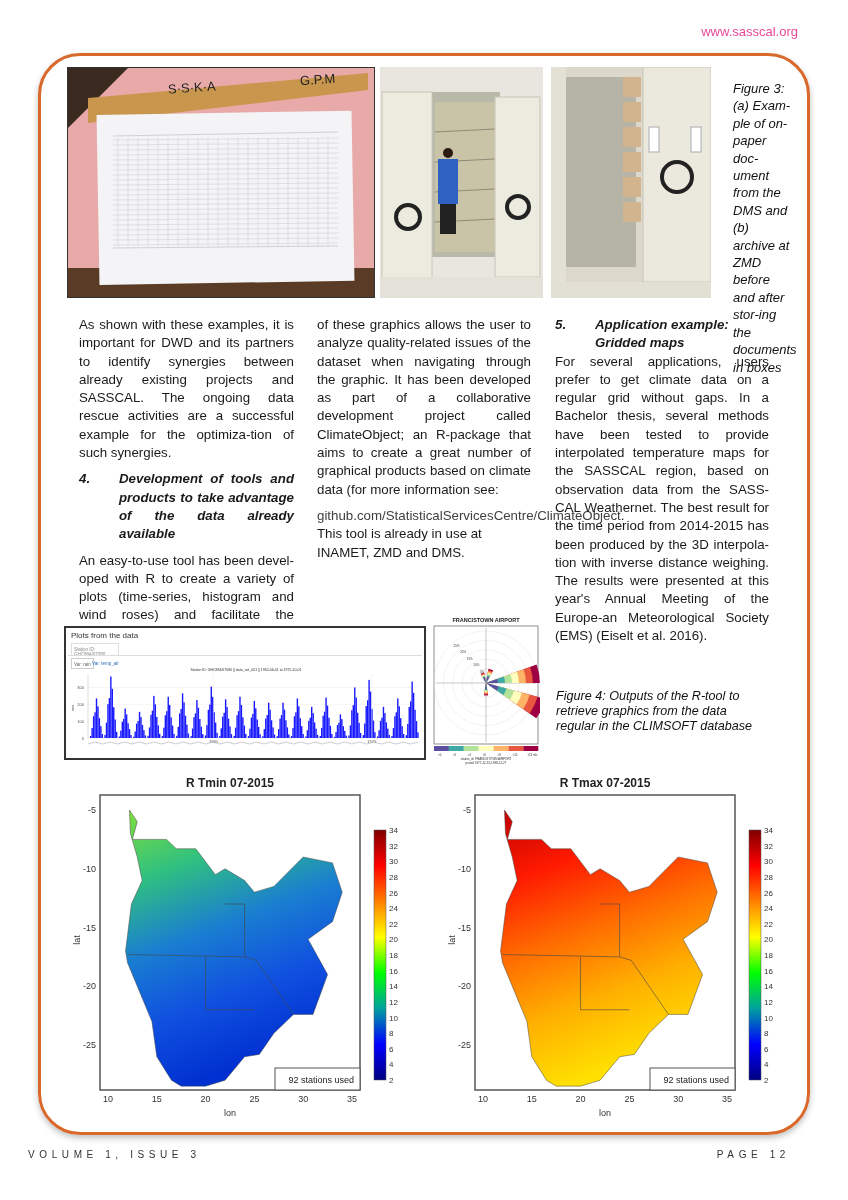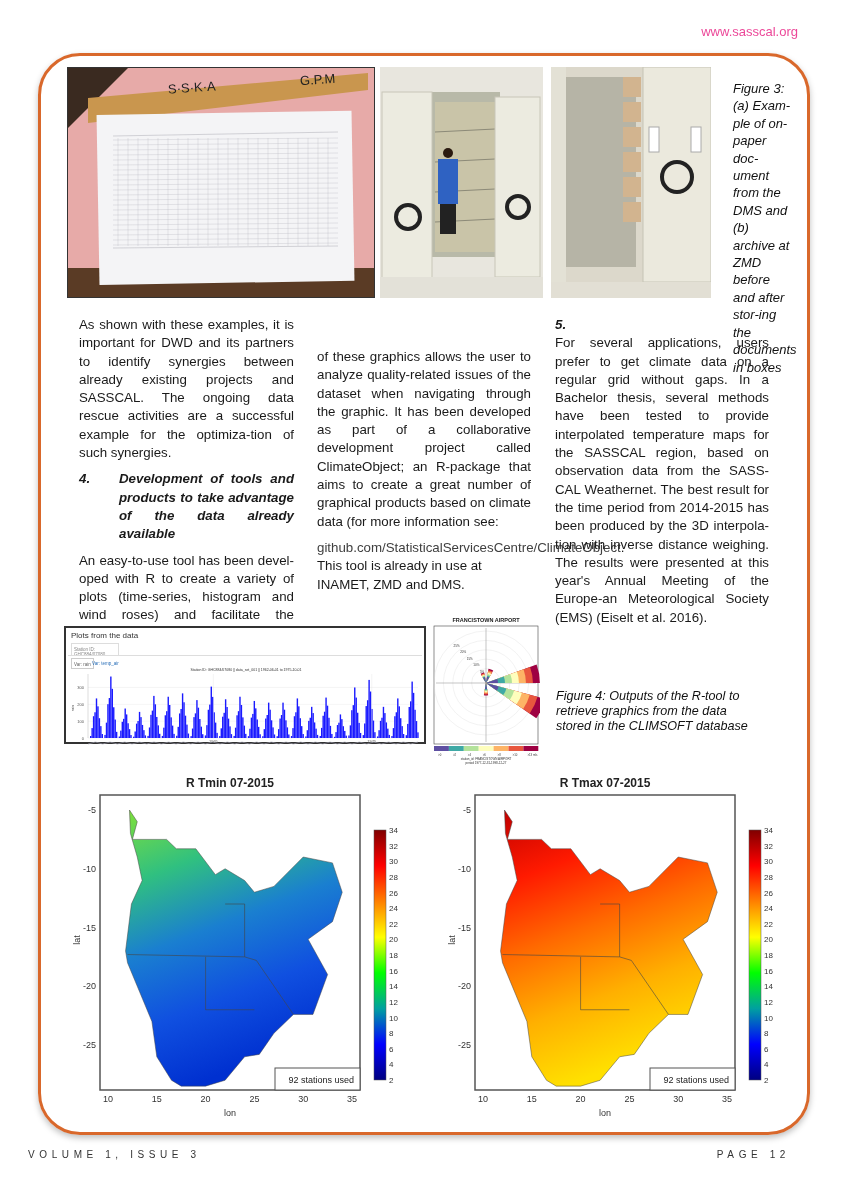--- a/index.html
+++ b/index.html
@@ -21,33 +21,33 @@
   .photo-c { left: 551px; top: 67px; width: 160px; height: 231px; background: #ddd9cc; }
 
   .fig3-caption {
     position: absolute; left: 733px; top: 80px; width: 60px;
     font-size: 13px; line-height: 17.4px; font-style: italic; color: #111;
   }
 
   .col { position: absolute; font-size: 13.3px; line-height: 18.3px; text-align: justify; color: #1a1a1a; }
   .col p { margin-bottom: 8px; }
   .col-1 { left: 79px; top: 316px; width: 215px; }
-  .col-2 { left: 317px; top: 316px; width: 214px; margin-top: 32px; }
+  .col-2 { left: 317px; top: 316px; width: 214px; }
   .col-3 { left: 555px; top: 316px; width: 214px; }
 
   .heading { font-weight: bold; font-style: italic; display: flex; margin: 8px 0 8px 0; text-align: justify; }
   .heading .num { width: 40px; flex: none; }
   .heading .txt { flex: 1; }
   .col-3 .heading { margin-top: 0; margin-bottom: 0; }
 
   .link { color: #404040; }
 
   
   .tool-shot {
-    position: absolute; left: 64px; top: 626px; width: 362px; height: 118px;
+    position: absolute; left: 64px; top: 626px; width: 362px; height: 134px;
     border: 2px solid #333; background: #fff; font-size: 6px; color: #666;
   }
   .tool-title { position: absolute; left: 5px; top: 3px; font-size: 8px; color: #333; }
   .tool-station-tab { position: absolute; left: 5px; top: 15px; width: 48px; height: 12px; border: 1px solid #ddd; border-bottom: none; font-size: 4.5px; padding: 3px 2px; color: #888;}
   .tool-hr { position: absolute; left: 2px; right: 2px; top: 27px; border-top: 1px solid #ddd; }
   .tool-var-tab { position: absolute; top: 30px; height: 11px; font-size: 4.5px; padding: 3px 2px; }
   .tool-var-tab.active { left: 5px; border: 1px solid #ccc; color: #666; }
   .tool-var-tab.inactive { left: 24px; color: #2a6fb8; }
   .tool-chart { position: absolute; left: 0; top: 38px; width: 358px; height: 80px; }
 
@@ -192,20 +192,24 @@
 </div>
 
 <div class="col col-2">
   <p>of these graphics allows the user to analyze quality-related issues of the dataset when navigating through the graphic. It has been developed as part of a collaborative development project called ClimateObject; an R-package that aims to create a great number of graphical products based on climate data (for more information see:</p>
   <p style="text-align:left;"><span class="link">github.com/StatisticalServicesCentre/ClimateObject</span><span>. This tool is already in use at INAMET, ZMD and DMS.</span></p>
 </div>
 
 <div class="col col-3">
   <div class="heading">
     <span class="num">5.</span>
+    <span class="txt">
+      <span>Application example:</span><br>
+      <span>Gridded maps</span>
+    </span>
   </div>
   <p>For several applications, users prefer to get climate data on a regular grid without gaps. In a Bachelor thesis, several methods have been tested to provide interpolated temperature maps for the SASSCAL region, based on observation data from the SASS-CAL Weathernet. The best result for the time period from 2014-2015 has been produced by the 3D interpola-tion with inverse distance weighing. The results were presented at this year's Annual Meeting of the Europe-an Meteorological Society (EMS) (Eiselt et al. 2016).</p>
 </div>
 
 <div class="tool-shot">
   <div class="tool-title">Plots from the data</div>
   <div class="tool-station-tab">Station ID: GHC884/07080</div>
   <div class="tool-hr"></div>
   <div class="tool-var-tab active">Var: rain</div>
   <div class="tool-var-tab inactive">Var: temp_air</div>
@@ -497,21 +501,21 @@
     <rect x="61.6" y="130" width="14.9" height="5" fill="#fdb466"></rect>
     <text x="65.6" y="140" font-size="2.8" fill="#333" font-family="Liberation Sans, sans-serif">&gt;8</text>
     <rect x="76.5" y="130" width="14.9" height="5" fill="#e8573e"></rect>
     <text x="80.5" y="140" font-size="2.8" fill="#333" font-family="Liberation Sans, sans-serif">&gt;10</text>
     <rect x="91.4" y="130" width="14.9" height="5" fill="#9e0142"></rect>
     <text x="95.4" y="140" font-size="2.8" fill="#333" font-family="Liberation Sans, sans-serif">&gt;13 m/s</text>
     <text x="54" y="144" font-size="3" text-anchor="middle" fill="#333" font-family="Liberation Sans, sans-serif">station_id: FRANCISTOWN AIRPORT</text>
     <text x="54" y="148" font-size="3" text-anchor="middle" fill="#333" font-family="Liberation Sans, sans-serif">period 1977-12-31-1998-12-27</text>
   </svg>
 
-<div class="fig4-caption">Figure 4: Outputs of the R-tool to retrieve graphics from the data stored in the CLIMSOFT database</div>
+<div class="fig4-caption">Figure 4: Outputs of the R-tool to retrieve graphics from the data regular in the CLIMSOFT database</div>
 
 <svg class="map map-tmin" id="map-tmin" viewBox="0 0 350 345">
     <text x="160" y="12" font-size="12" font-weight="bold" text-anchor="middle" fill="#222" font-family="Liberation Sans, sans-serif">R Tmin 07-2015</text>
     <rect x="30" y="20" width="260" height="295" fill="#fff" stroke="#555" stroke-width="1.5"></rect>
     <defs>
       <linearGradient id="map-tmin-g" x1="0" y1="0" x2="0.3" y2="1">
         <stop offset="0" stop-color="#7fe03a"></stop>
         <stop offset="0.25" stop-color="#30c080"></stop>
         <stop offset="0.5" stop-color="#1a7fd0"></stop>
         <stop offset="0.75" stop-color="#1050e0"></stop>

